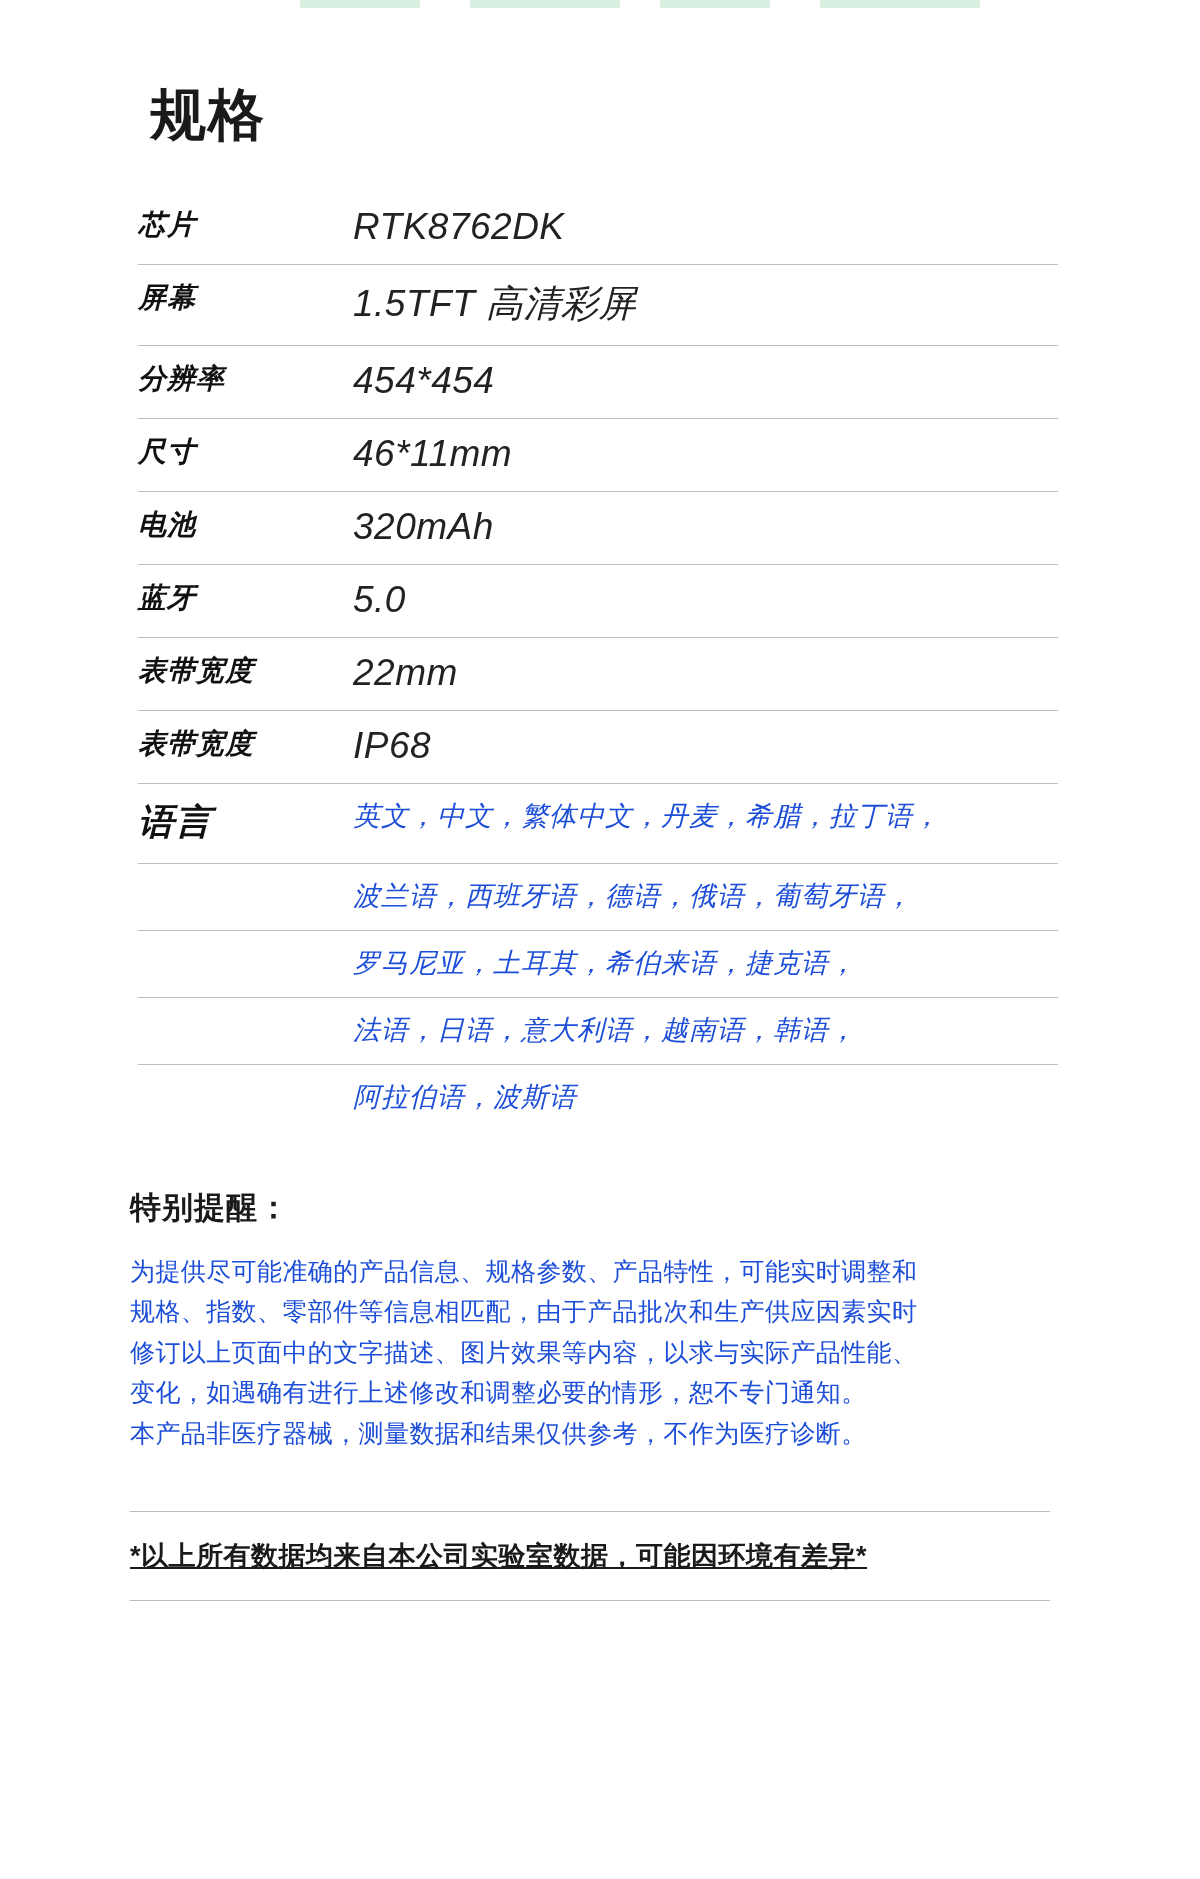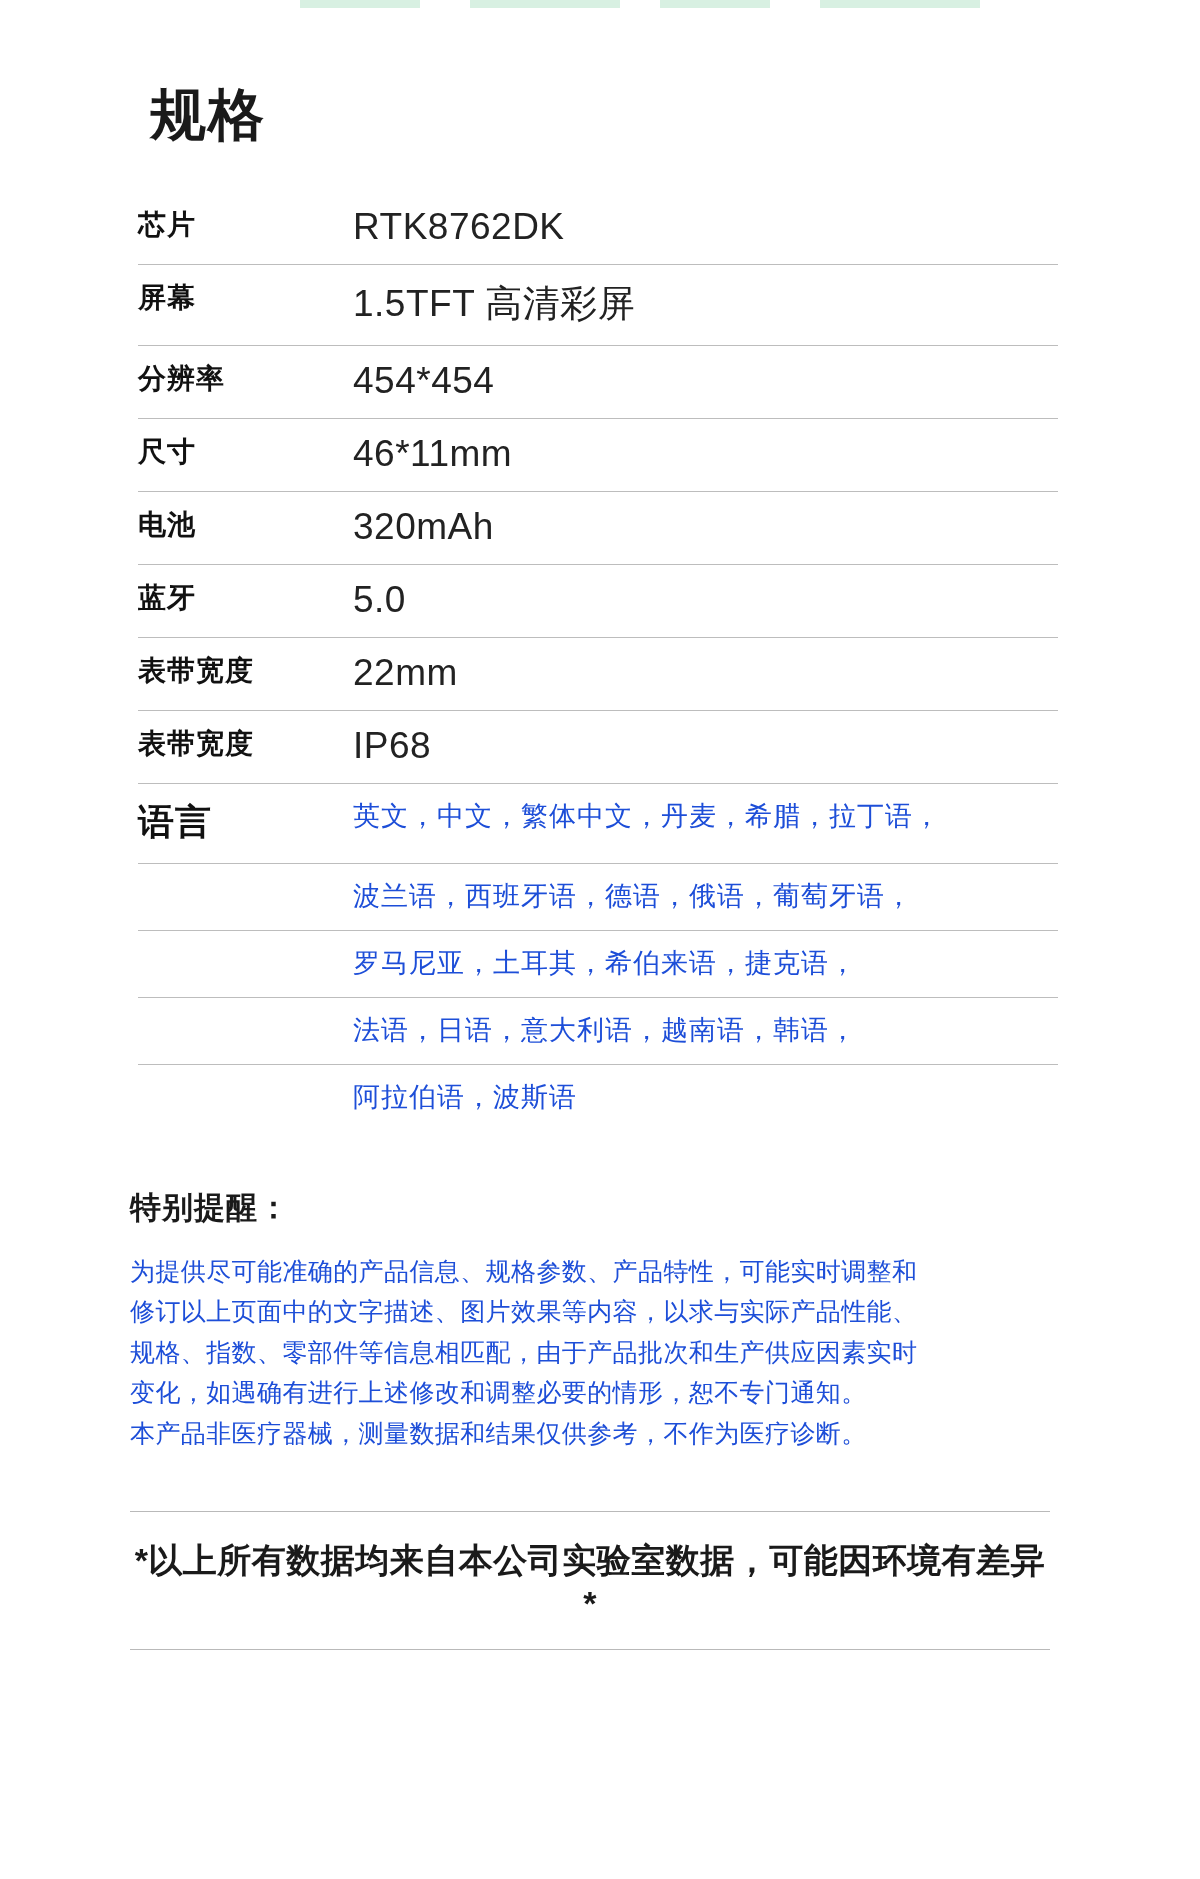--- a/index.html
+++ b/index.html
@@ -58,20 +58,21 @@
     border-collapse: collapse;
     table-layout: fixed;
   }
   table.spec col.c1 { width: 215px; }
   table.spec col.c2 { width: 705px; }
 
   table.spec td {
     border-bottom: 1.5px solid #bdbdbd;
     padding: 14px 0 16px 0;
     vertical-align: top;
+    font-style: italic;
   }
   td.key {
     font-size: 28px;
     font-weight: bold;
     color: #111;
     padding-left: 4px;
     letter-spacing: 1px;
   }
   td.val {
     font-size: 37px;
@@ -112,26 +113,26 @@
     margin-top: 0;
   }
 
   .footer-sep {
     border: none;
     border-top: 1.5px solid #b9b9b9;
     margin: 58px 0 0 0;
     width: 920px;
   }
   .footer-note {
-    font-size: 34px;
-    font-weight: bold;
-    text-align: center;
+    font-size: 27px;
+    font-weight: bold;
     width: 920px;
     padding: 26px 0 0 0;
     letter-spacing: 0.5px;
+    text-decoration: underline;
   }
   .footer-sep2 {
     border: none;
     border-top: 1.5px solid #b9b9b9;
     margin: 26px 0 0 0;
     width: 920px;
   }
 </style>
 </head>
 <body>
@@ -205,22 +206,22 @@
       <tr class="lang-last">
         <td class="lang-key"></td>
         <td class="lang-line">阿拉伯语，波斯语</td>
       </tr>
     </tbody>
   </table>
 
   <h2 class="notice-title">特别提醒：</h2>
   <div class="notice-body">
     <p>为提供尽可能准确的产品信息、规格参数、产品特性，可能实时调整和</p>
+    <p>规格、指数、零部件等信息相匹配，由于产品批次和生产供应因素实时</p>
     <p>修订以上页面中的文字描述、图片效果等内容，以求与实际产品性能、</p>
-    <p>规格、指数、零部件等信息相匹配，由于产品批次和生产供应因素实时</p>
     <p>变化，如遇确有进行上述修改和调整必要的情形，恕不专门通知。</p>
     <p>本产品非医疗器械，测量数据和结果仅供参考，不作为医疗诊断。</p>
   </div>
 
   <hr class="footer-sep">
   <div class="footer-note">*以上所有数据均来自本公司实验室数据，可能因环境有差异*</div>
   <hr class="footer-sep2">
 
 </div>
 

